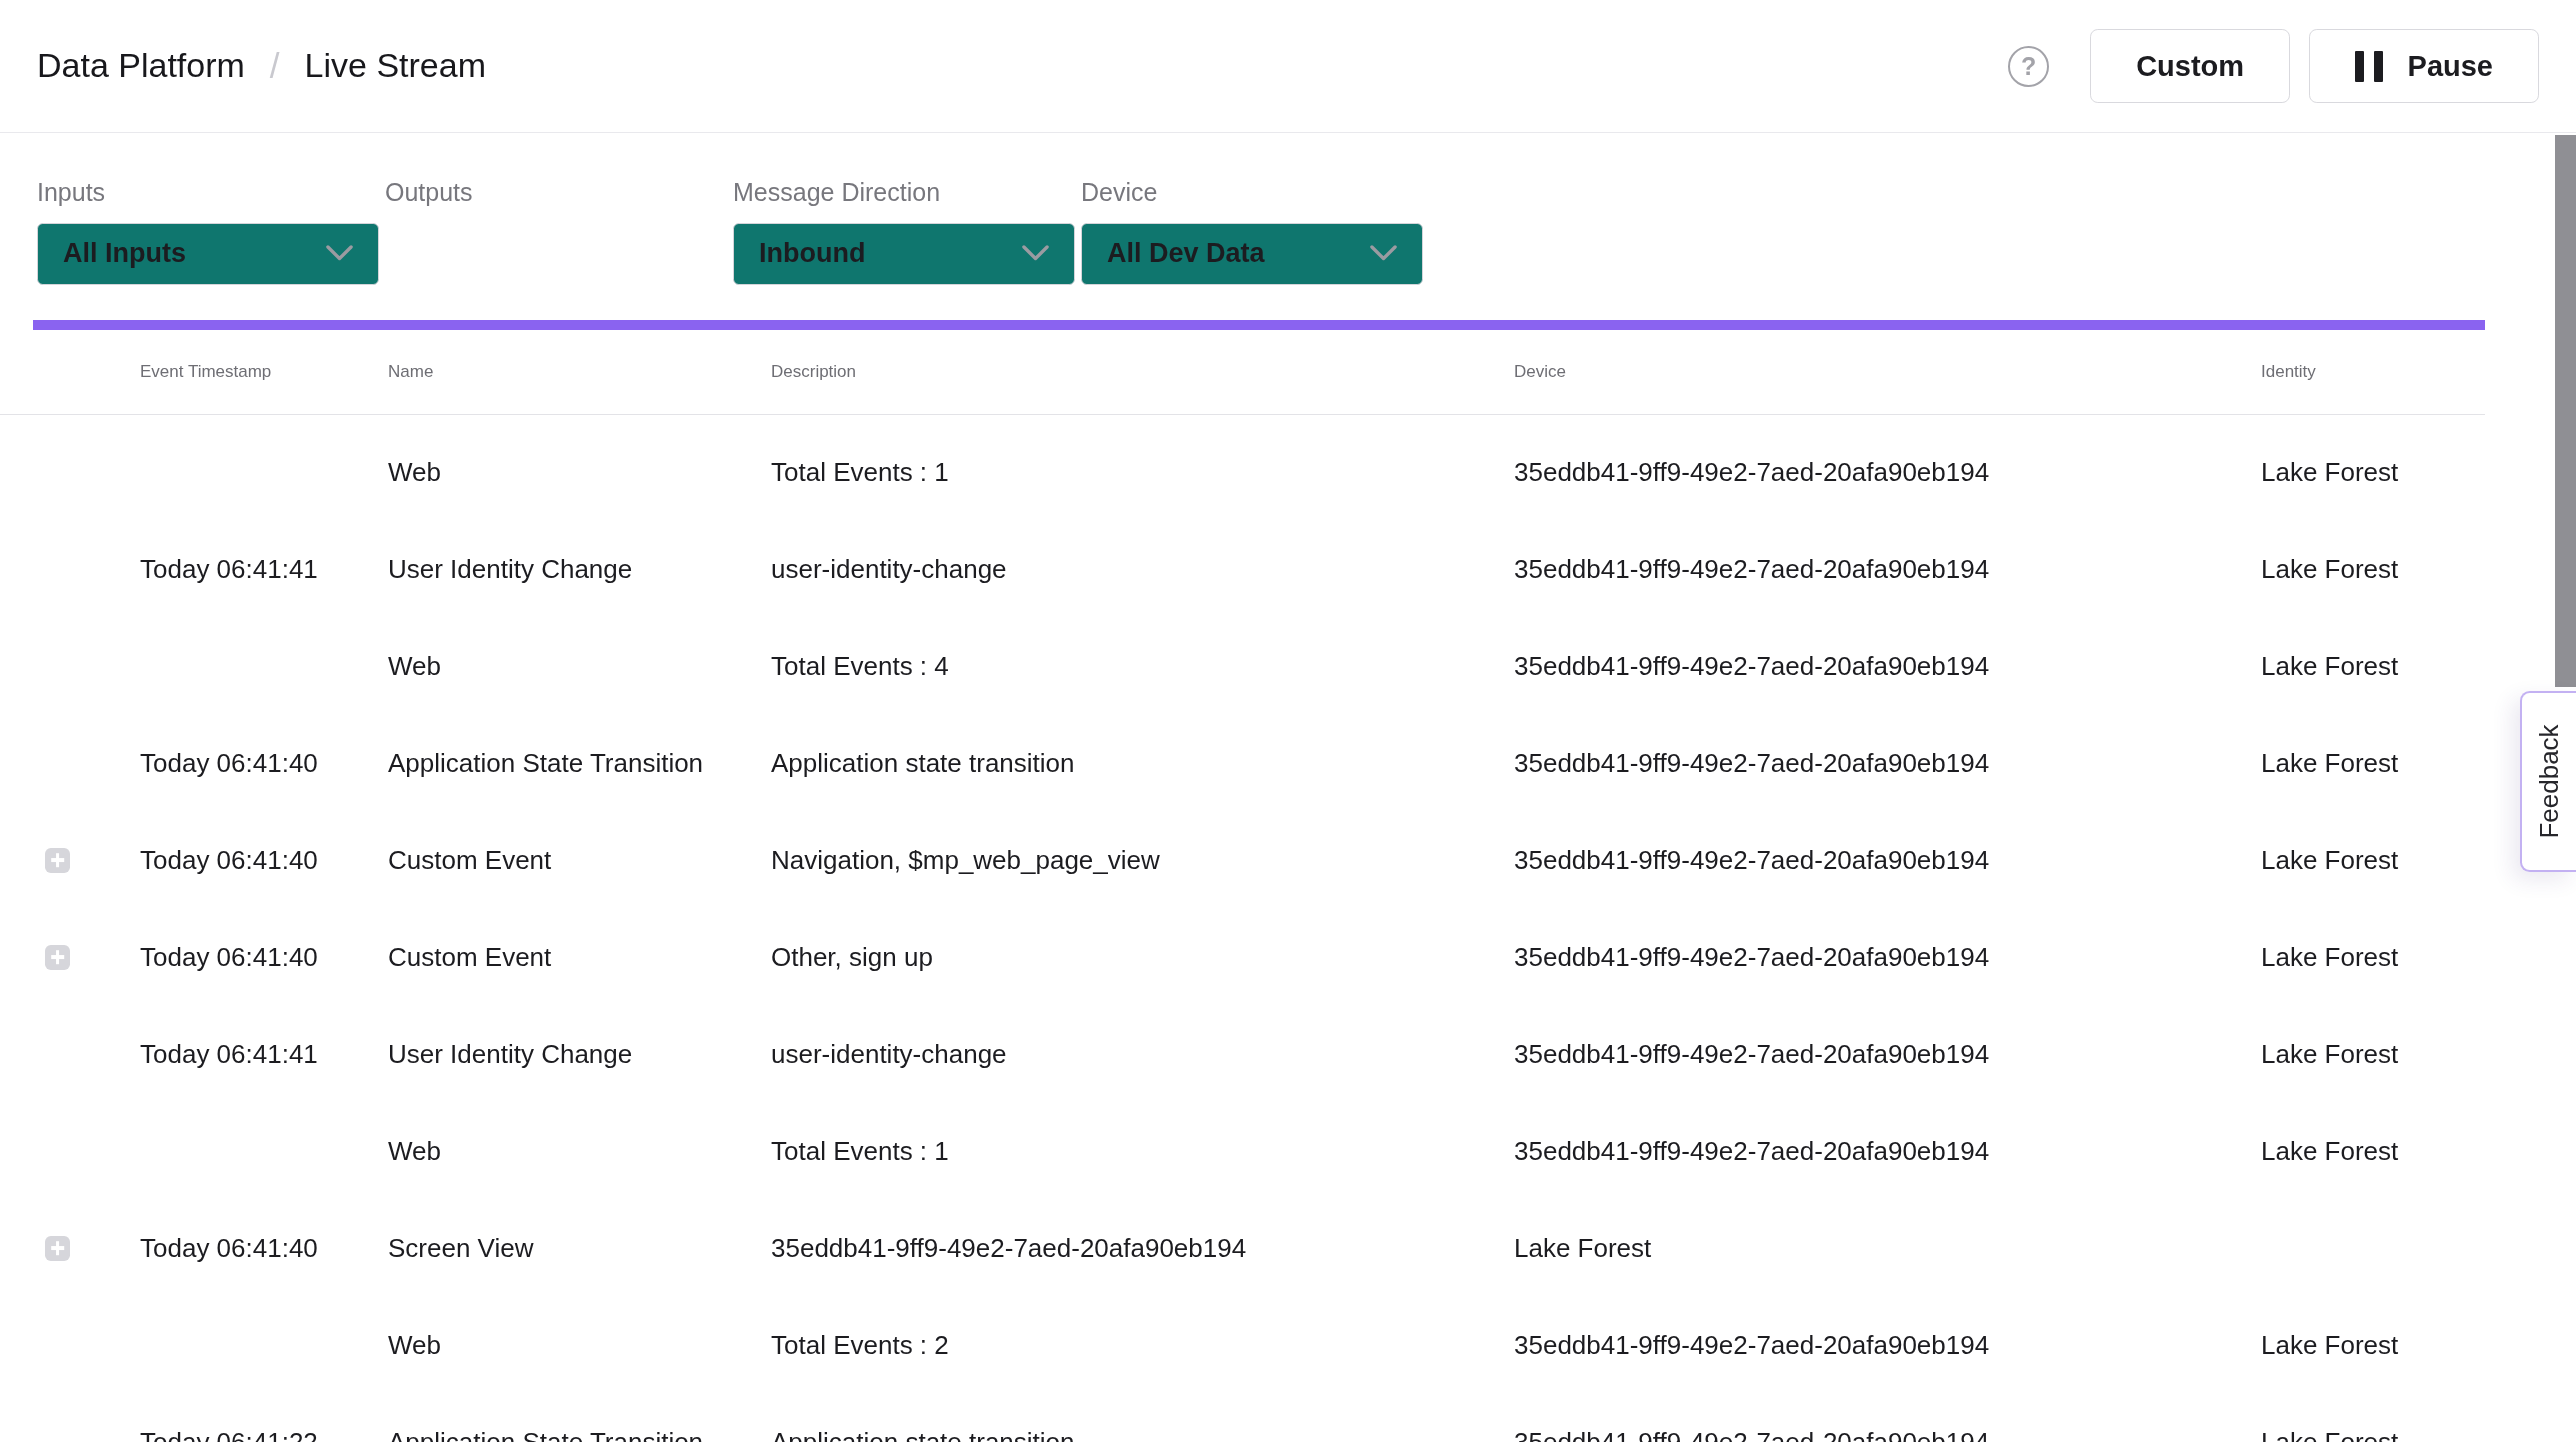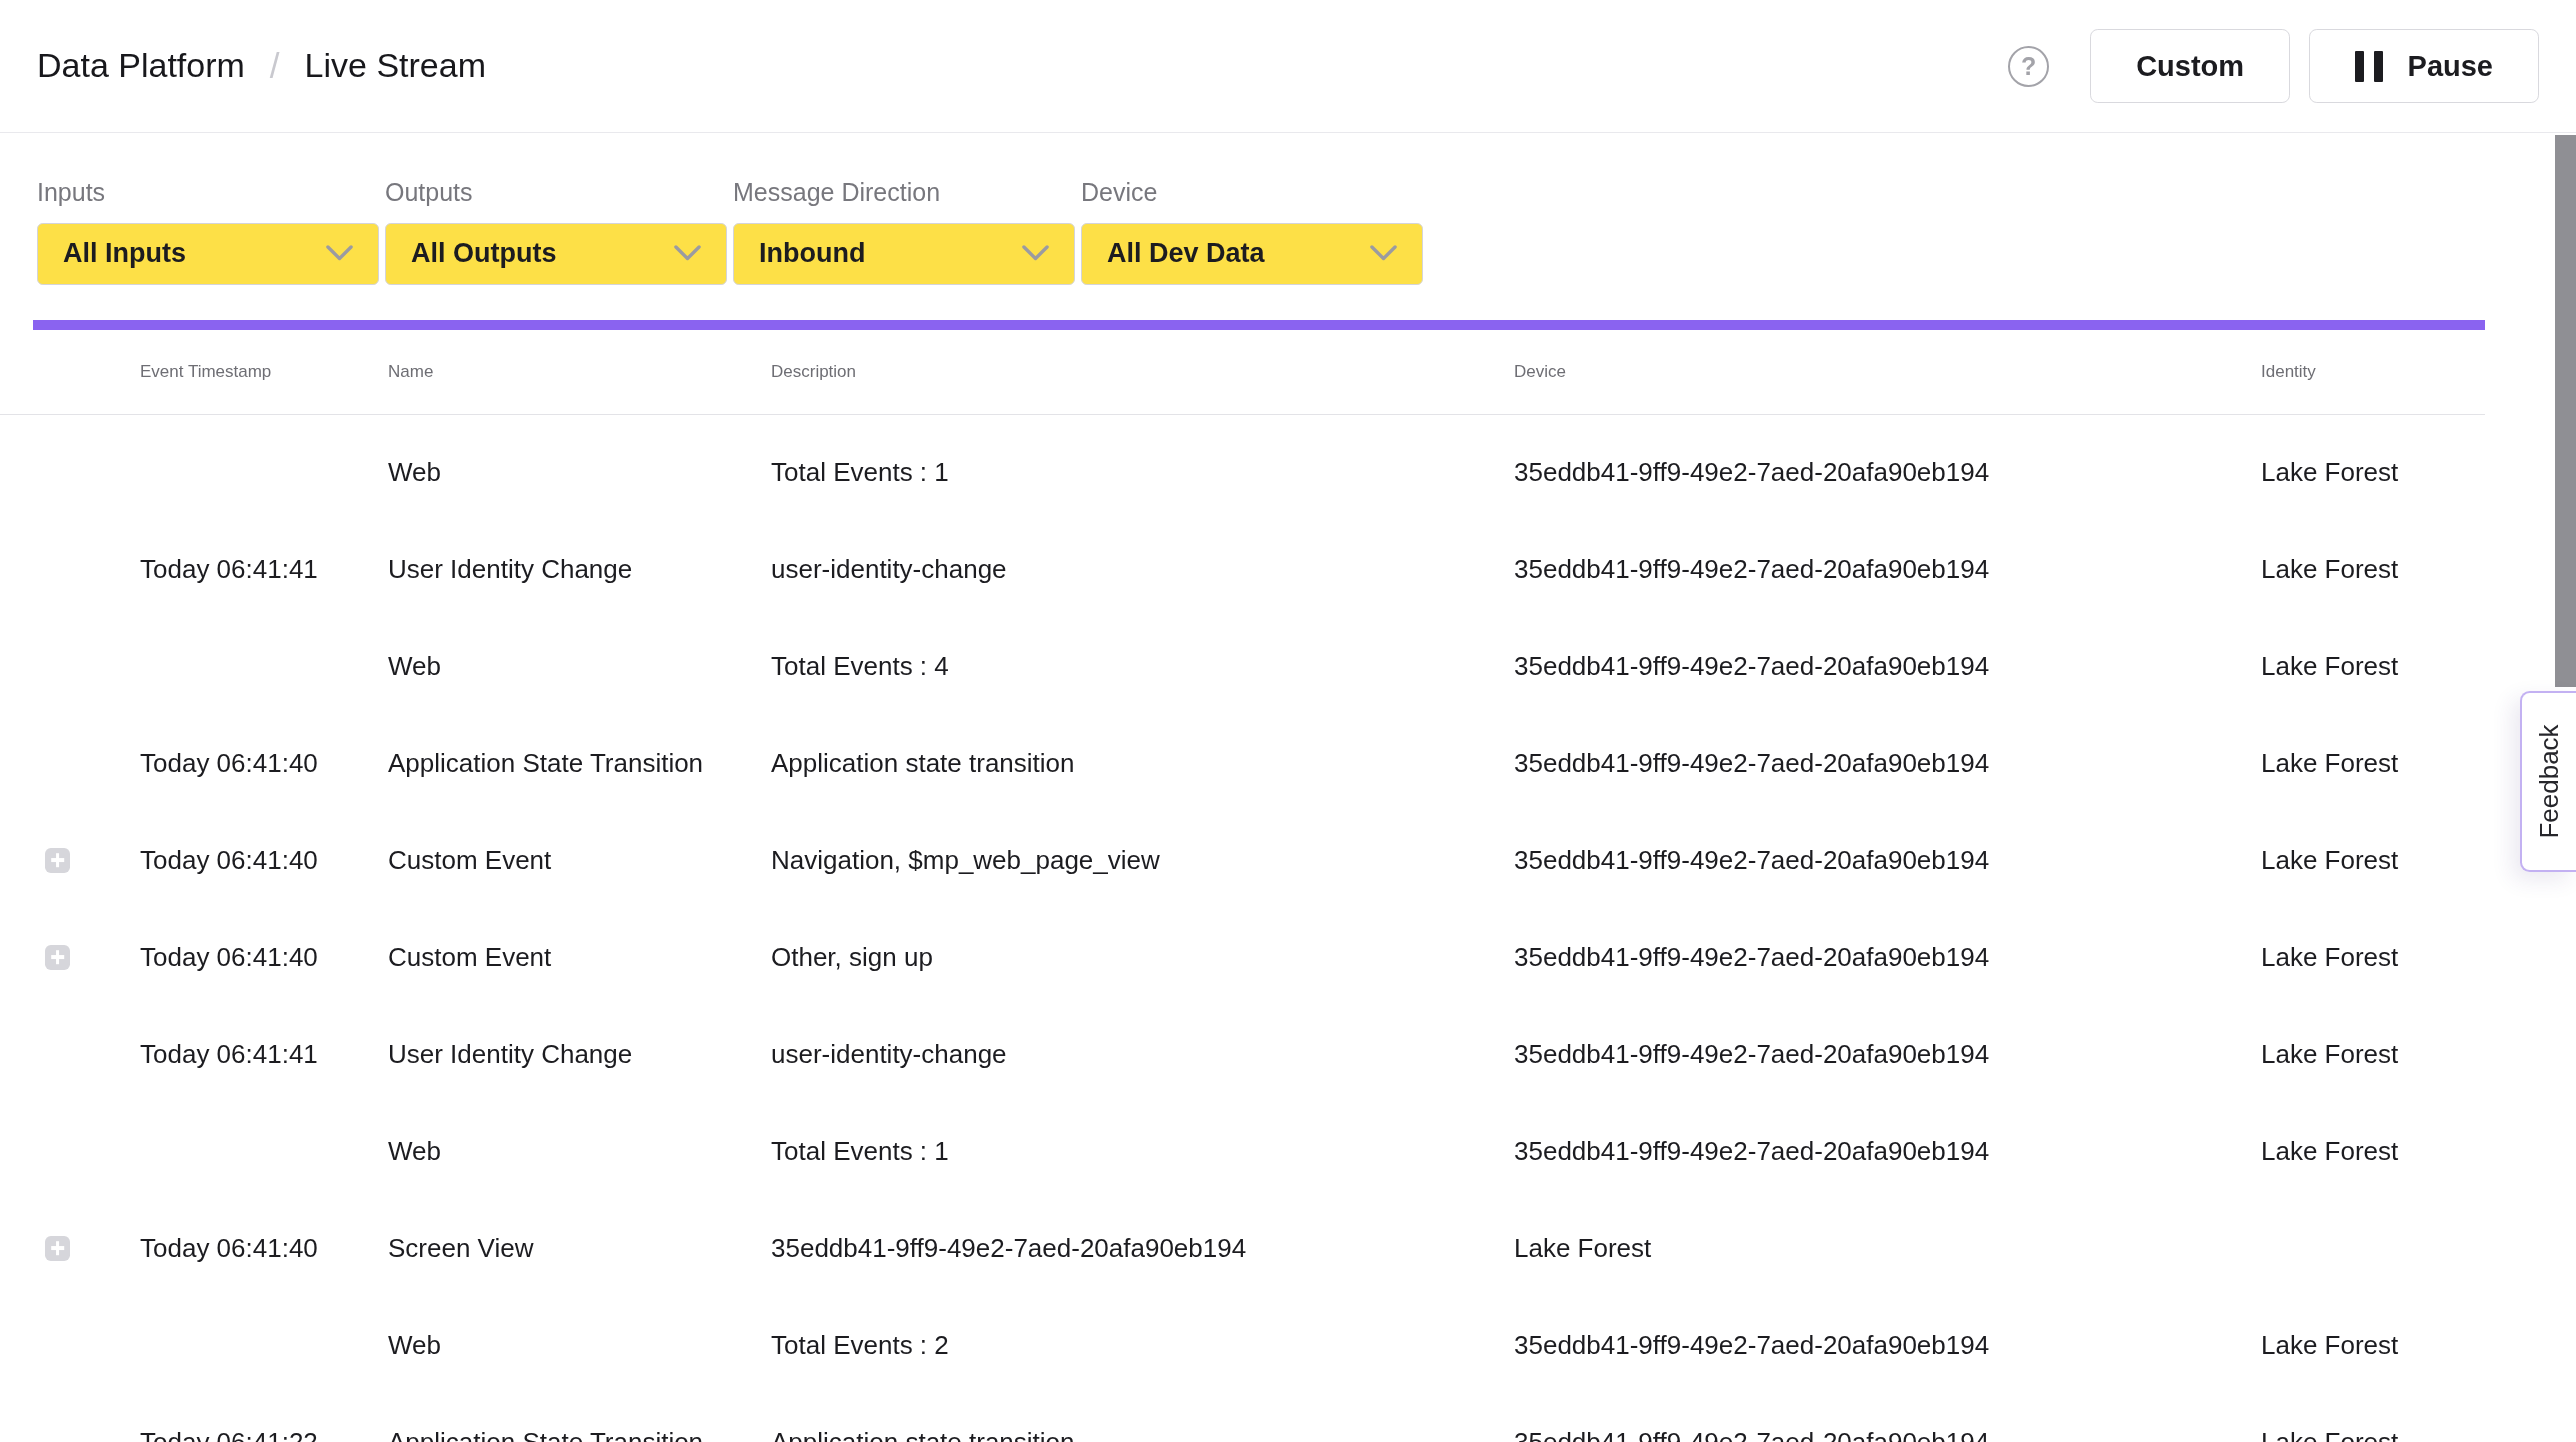--- a/index.html
+++ b/index.html
@@ -40,21 +40,21 @@
   .pause-icon i{ display:block; width:8.7px; height:31px; background:#1c1c20; border-radius:1px; }
 
   
   .filter-bar{
     position:absolute; top:133px; left:0; width:2576px; height:187px;
     padding:45px 37px 0; display:flex; gap:6px; background:#fff;
   }
   .filter{ width:342px; }
   .filter-label{ font-size:25px; line-height:29px; color:#77777d; margin-bottom:15.5px; }
   .select{
-    height:62px; border:1.9px solid #d4d4d9; border-radius:5.8px; background:#fde047;
+    height:62px; border:1.9px solid #d4d4d9; border-radius:5.8px; background:#0f766e;
     display:flex; align-items:center; justify-content:space-between;
     padding:0 25px; cursor:pointer;text-align:center;
   }
   .select-value{ font-size:27px; font-weight:700; color:#1c1c20; }
   .chevron svg{ display:block; }
 
   
   .purple-bar{ position:absolute; top:320px; left:33px; width:2452px; height:9.7px; background:#8a63f0; }
 
   
@@ -137,28 +137,20 @@
       <span class="chevron">
         <svg width="27" height="16.5" viewBox="0 0 28 17">
             <polyline points="2,2 14,14 26,2" fill="none" stroke="#9b9ba1" stroke-width="3.5" stroke-linecap="round" stroke-linejoin="round"></polyline>
           </svg>
       </span>
     </div>
   </div>
 
   <div class="filter">
     <div class="filter-label">Outputs</div>
-    <div class="select">
-      <span class="select-value">All Outputs</span>
-      <span class="chevron">
-        <svg width="27" height="16.5" viewBox="0 0 28 17">
-            <polyline points="2,2 14,14 26,2" fill="none" stroke="#9b9ba1" stroke-width="3.5" stroke-linecap="round" stroke-linejoin="round"></polyline>
-          </svg>
-      </span>
-    </div>
   </div>
 
   <div class="filter">
     <div class="filter-label">Message Direction</div>
     <div class="select">
       <span class="select-value">Inbound</span>
       <span class="chevron">
         <svg width="27" height="16.5" viewBox="0 0 28 17">
             <polyline points="2,2 14,14 26,2" fill="none" stroke="#9b9ba1" stroke-width="3.5" stroke-linecap="round" stroke-linejoin="round"></polyline>
           </svg>

